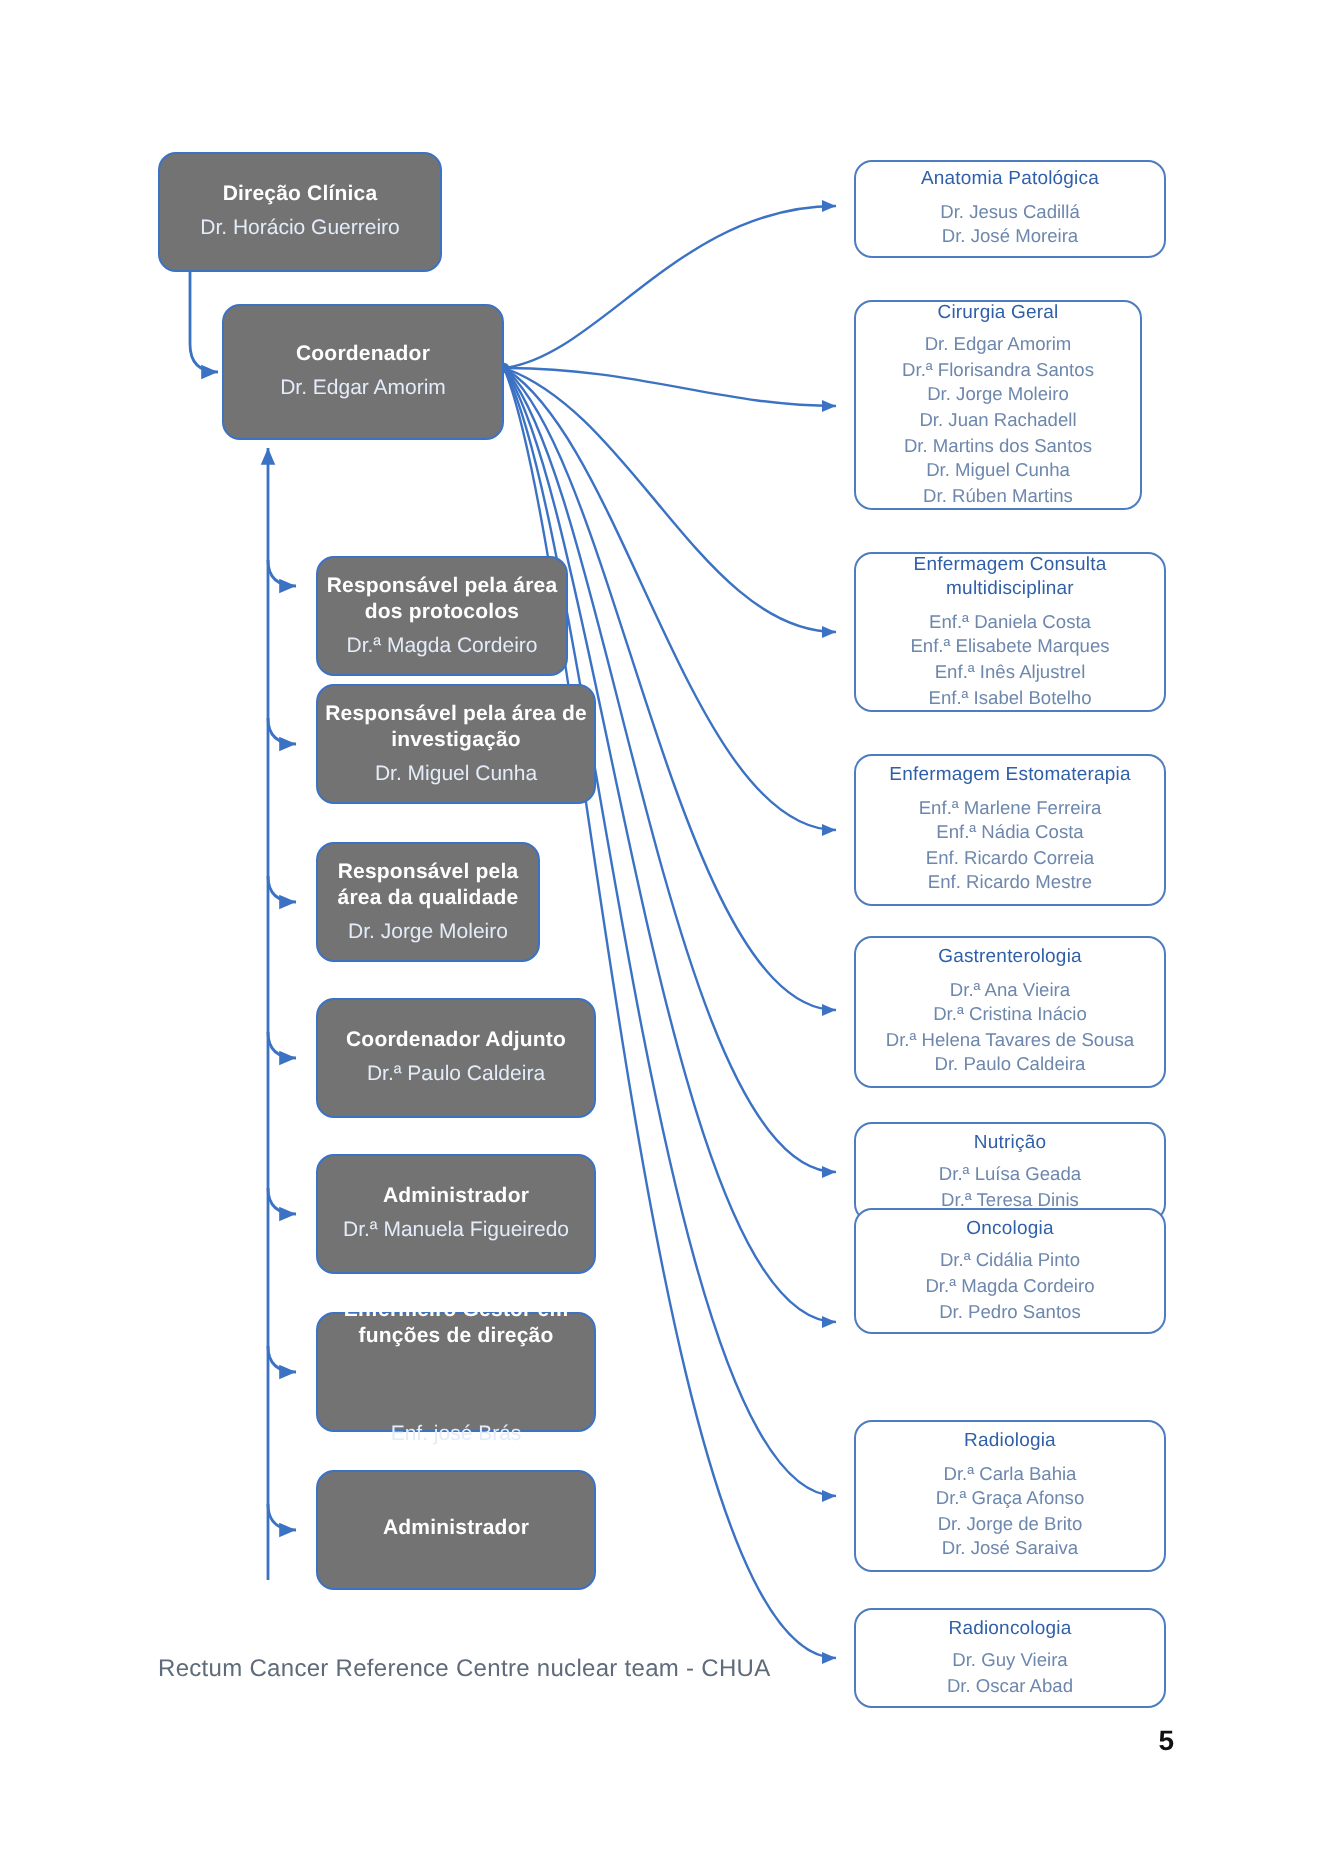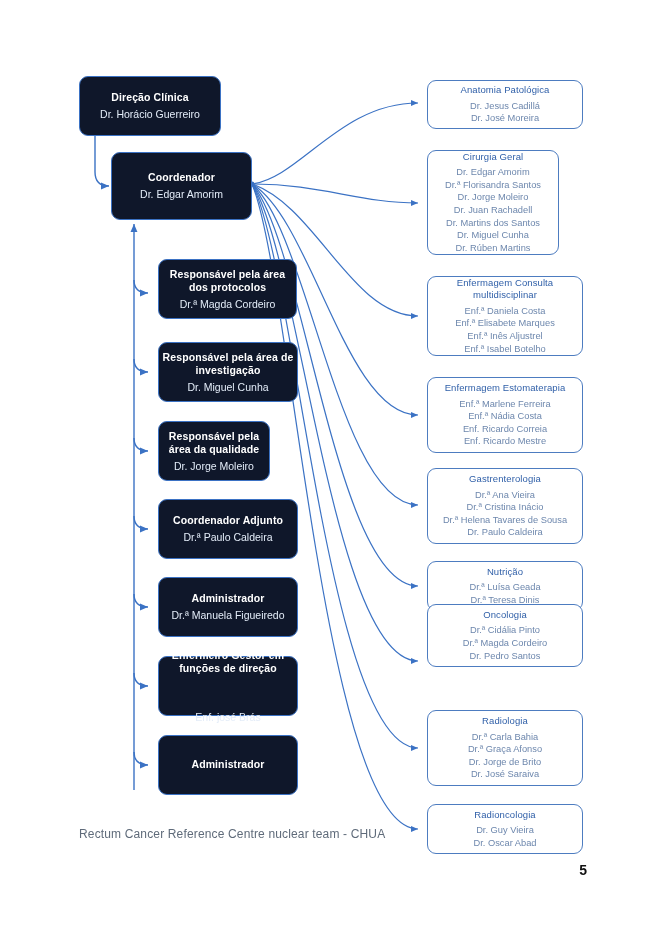--- a/index.html
+++ b/index.html
@@ -38,21 +38,21 @@
     display: flex;
     flex-direction: column;
     align-items: center;
     justify-content: center;
     text-align: center;
     border-radius: 9px;
   }
 
   
   .node.filled {
-    background: #0f172a;
+    background: #737373;
     border: 1px solid #3b72c4;
     color: #ffffff;
   }
   .node.filled .node-title {
     font-weight: bold;
     font-size: 10.5px;
     line-height: 13.5px;
     color: #ffffff;
     letter-spacing: 0.1px;
   }
@@ -145,21 +145,21 @@
   <div class="node filled" style="left:79px; top:76px; width:142px; height:60px;">
     <span class="node-title">Direção Clínica</span>
     <span class="node-sub">Dr. Horácio Guerreiro</span>
   </div>
 
   <div class="node filled" style="left:111px; top:152px; width:141px; height:68px;">
     <span class="node-title">Coordenador</span>
     <span class="node-sub">Dr. Edgar Amorim</span>
   </div>
 
-  <div class="node filled" style="left:158px; top:259px; width:139px; height:60px;">
+  <div class="node filled" style="left:158px; top:278px; width:126px; height:60px;">
     <span class="node-title">
       <span class="line">Responsável pela área</span>
       <span class="line">dos protocolos</span>
     </span>
     <span class="node-sub">Dr.ª Magda Cordeiro</span>
   </div>
 
   <div class="node filled" style="left:158px; top:342px; width:140px; height:60px;">
     <span class="node-title">
       <span class="line">Responsável pela área</span>
@@ -207,21 +207,21 @@
   <div class="node outlined" style="left:427px; top:80px; width:156px; height:49px;">
     <span class="node-title">
       <span class="line">Anatomia Patológica</span>
     </span>
     <span class="node-sub">
       <span class="line">Dr. Jesus Cadillá</span>
       <span class="line">Dr. José Moreira</span>
     </span>
   </div>
 
-  <div class="node outlined" style="left:427px; top:150px; width:132px; height:105px;">
+  <div class="node outlined" style="left:427px; top:150px; width:144px; height:105px;">
     <span class="node-title">
       <span class="line">Cirurgia Geral</span>
     </span>
     <span class="node-sub">
       <span class="line">Dr. Edgar Amorim</span>
       <span class="line">Dr.ª Florisandra Santos</span>
       <span class="line">Dr. Jorge Moleiro</span>
       <span class="line">Dr. Juan Rachadell</span>
       <span class="line">Dr. Martins dos Santos</span>
       <span class="line">Dr. Miguel Cunha</span>

